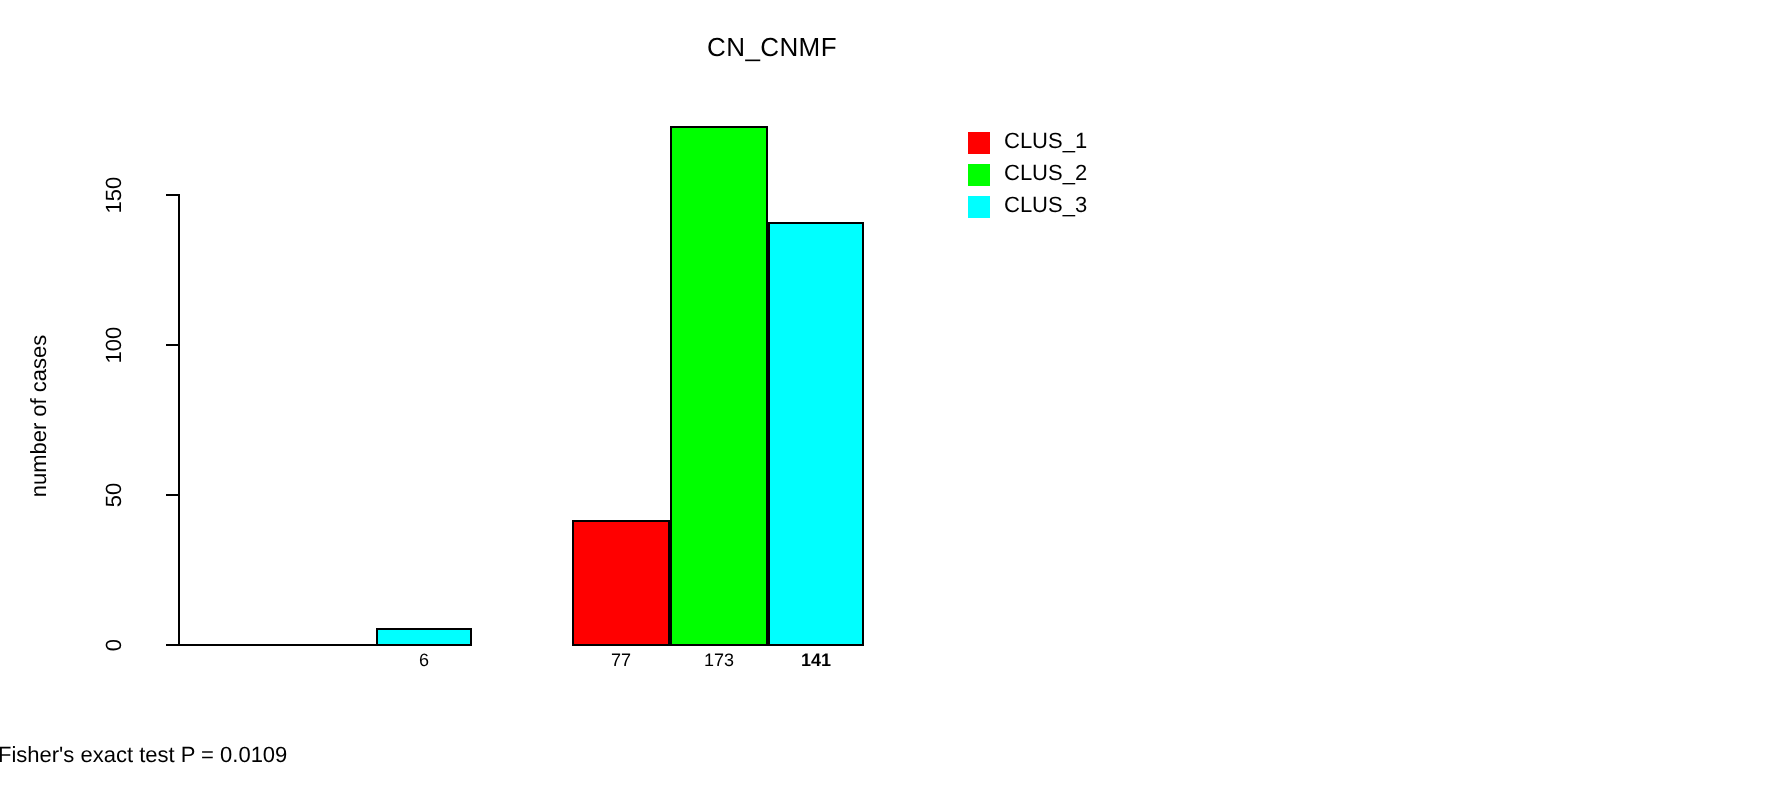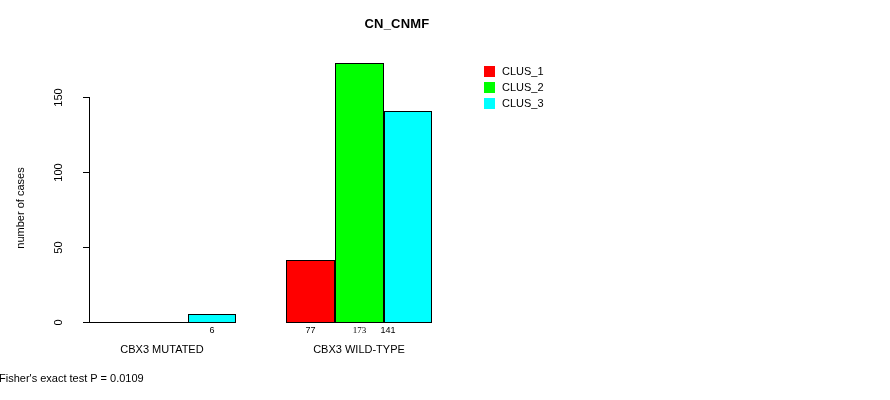--- a/index.html
+++ b/index.html
@@ -16,26 +16,26 @@
   }
   #plot-root {
     position: relative;
     width: 890px;
     height: 400px;
   }
   .abs { position: absolute; }
 
   
   #chart-title {
-    left: 15px;
+    left: 4px;
     top: 16px;
     width: 766px;
     text-align: center;
     font-size: 13px;
-    font-weight: bold;
+    font-weight: normal;
     letter-spacing: 0.2px;
   }
   
   #chart-title { transform: translateX(-1px); }
 
   
   #y-axis-line {
     left: 89px;
     top: 97px;
     width: 1px;
@@ -163,25 +163,23 @@
     <div class="abs bar" style="left:188px; width:48px; height:9px; background:#00FFFF;"></div>
 
     <div class="abs bar" style="left:286px; width:49px; height:63px;  background:#FF0000;"></div>
     <div class="abs bar" style="left:335px; width:49px; height:260px; background:#00FF00;"></div>
     <div class="abs bar" style="left:384px; width:48px; height:212px; background:#00FFFF;"></div>
   </div>
 
   <div class="abs bar-value-label" style="left:188px; width:48px;">6</div>
 
   <div class="abs bar-value-label" style="left:286px; width:49px;">77</div>
-  <div class="abs bar-value-label" style="left:335px; width:49px;font-family:Liberation Serif, serif;">173</div>
-  <div class="abs bar-value-label" style="left:364px; width:48px;">141</div>
+  <div class="abs bar-value-label" style="left:335px; width:49px;">173</div>
+  <div class="abs bar-value-label" style="left:384px; width:48px;font-weight:bold;">141</div>
 
-  <div class="abs group-label" style="left:82px; width:160px;">CBX3 MUTATED</div>
-  <div class="abs group-label" style="left:279px; width:160px;">CBX3 WILD-TYPE</div>
 
   <div class="abs" id="legend">
     <div class="legend-row">
       <span class="legend-swatch" style="background:#FF0000;"></span>
       <span class="legend-label">CLUS_1</span>
     </div>
     <div class="legend-row">
       <span class="legend-swatch" style="background:#00FF00;"></span>
       <span class="legend-label">CLUS_2</span>
     </div>

